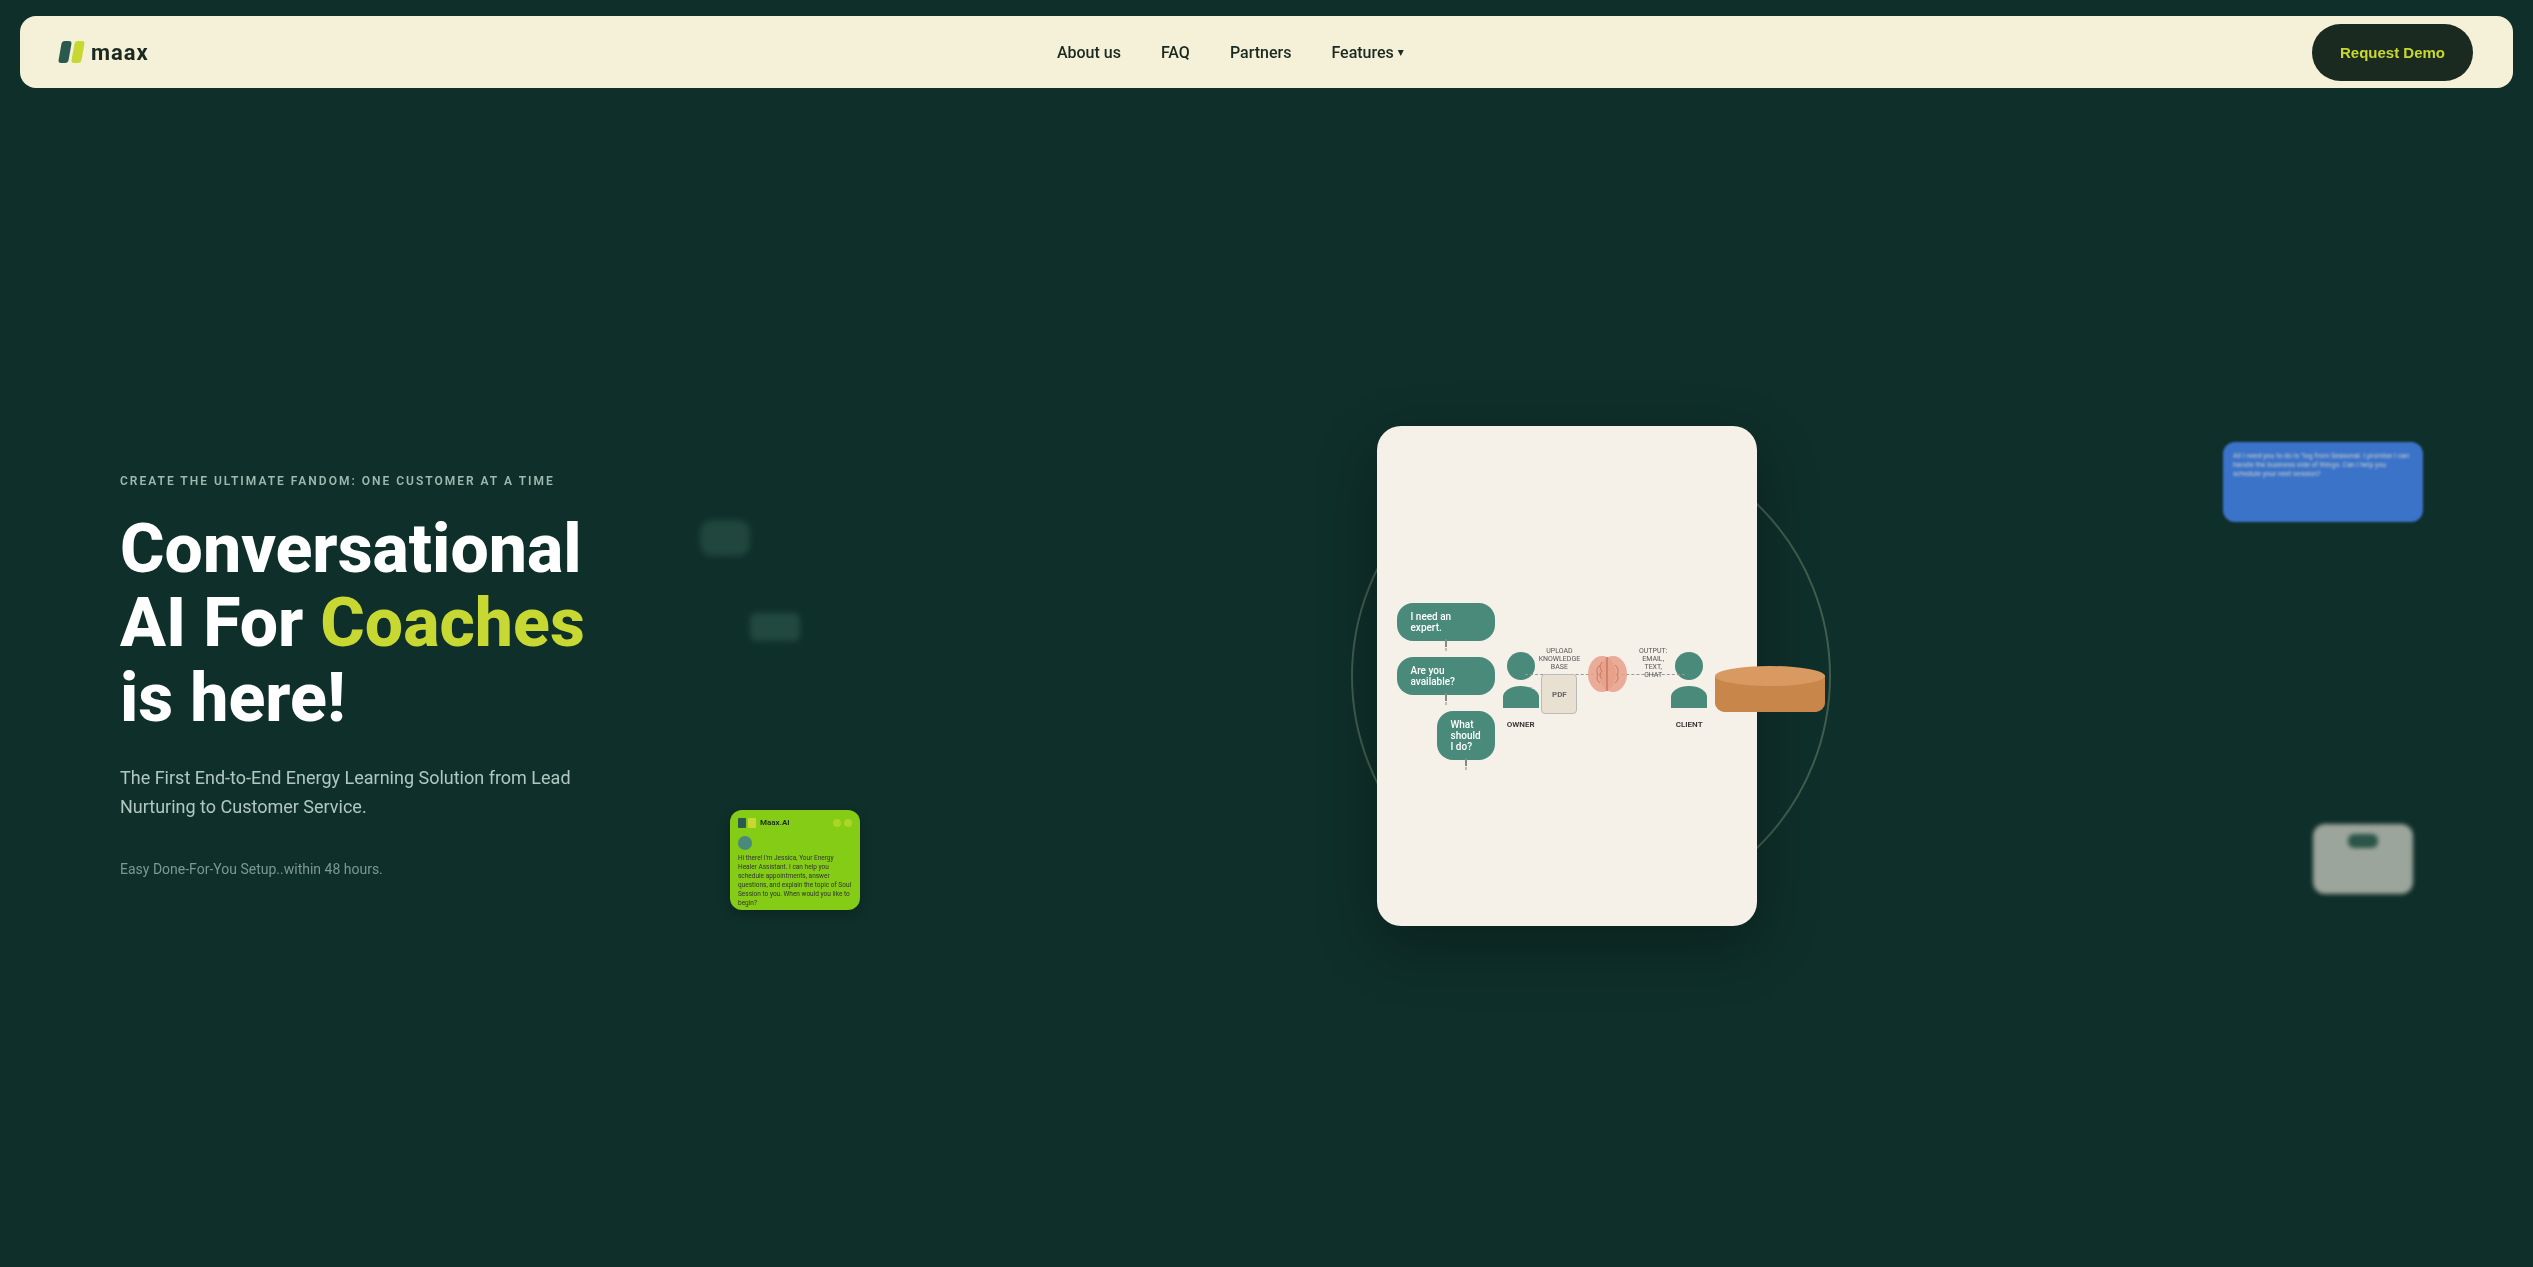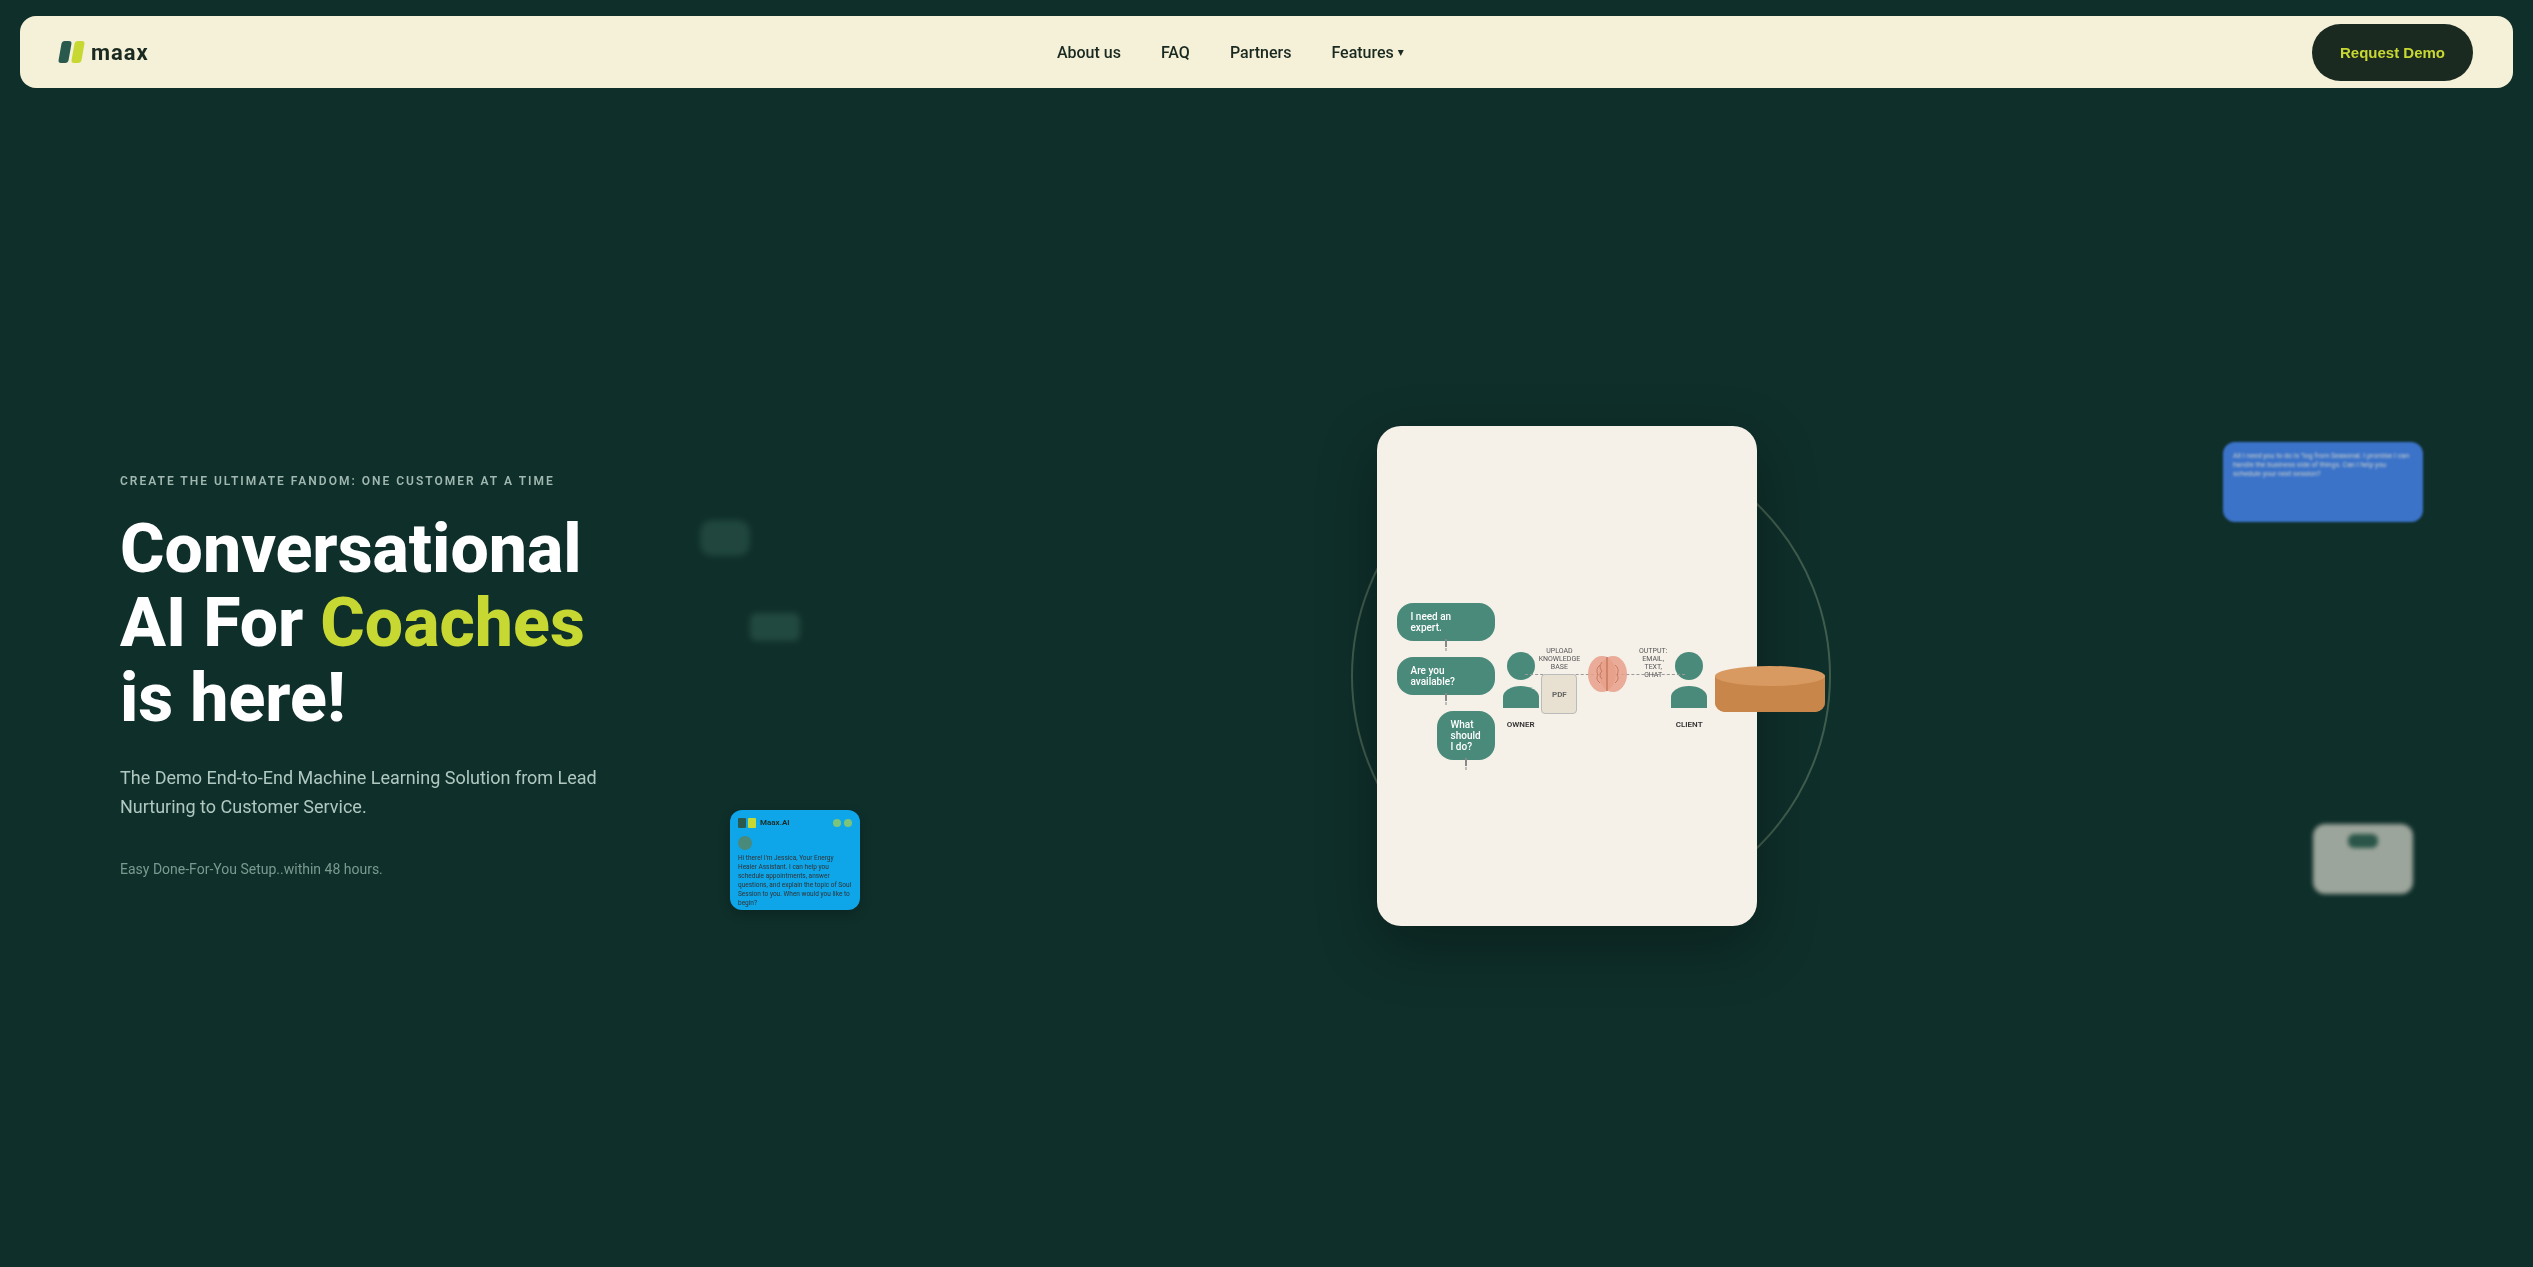--- a/index.html
+++ b/index.html
@@ -288,21 +288,21 @@
       color: white;
       line-height: 1.4;
     }
 
     .float-card-bottom-left {
       position: absolute;
       left: 10px;
       bottom: 5%;
       width: 130px;
       height: 100px;
-      background: #0ea5e9;
+      background: #84cc16;
       border-radius: 12px;
       z-index: 4;
       padding: 8px;
       box-shadow: 0 4px 12px rgba(0,0,0,0.2);
     }
 
     .float-card-right-bottom {
       position: absolute;
       right: 0;
       bottom: 8%;
@@ -368,21 +368,21 @@
 </nav>
 
 <section class="hero">
   <div class="hero-content">
     <p class="hero-tagline">CREATE THE ULTIMATE FANDOM: ONE CUSTOMER AT A TIME</p>
     <h1 class="hero-title">
       <span>Conversational</span><br>
       <span>AI For </span><span class="highlight">Coaches</span><br>
       <span>is here!</span>
     </h1>
-    <p class="hero-subtitle">The Demo End-to-End Machine Learning Solution from Lead Nurturing to Customer Service.</p>
+    <p class="hero-subtitle">The First End-to-End Energy Learning Solution from Lead Nurturing to Customer Service.</p>
     <p class="setup-note">Easy Done-For-You Setup..within 48 hours.</p>
   </div>
 
   <div class="hero-visual">
 
     <div class="circle-bg"></div>
 
     <div class="float-card-left" style="top: 20%; background: #3a6a5a; opacity: 0.4; width: 50px; height: 36px; left: -20px; filter: blur(3px);">
     </div>
 

